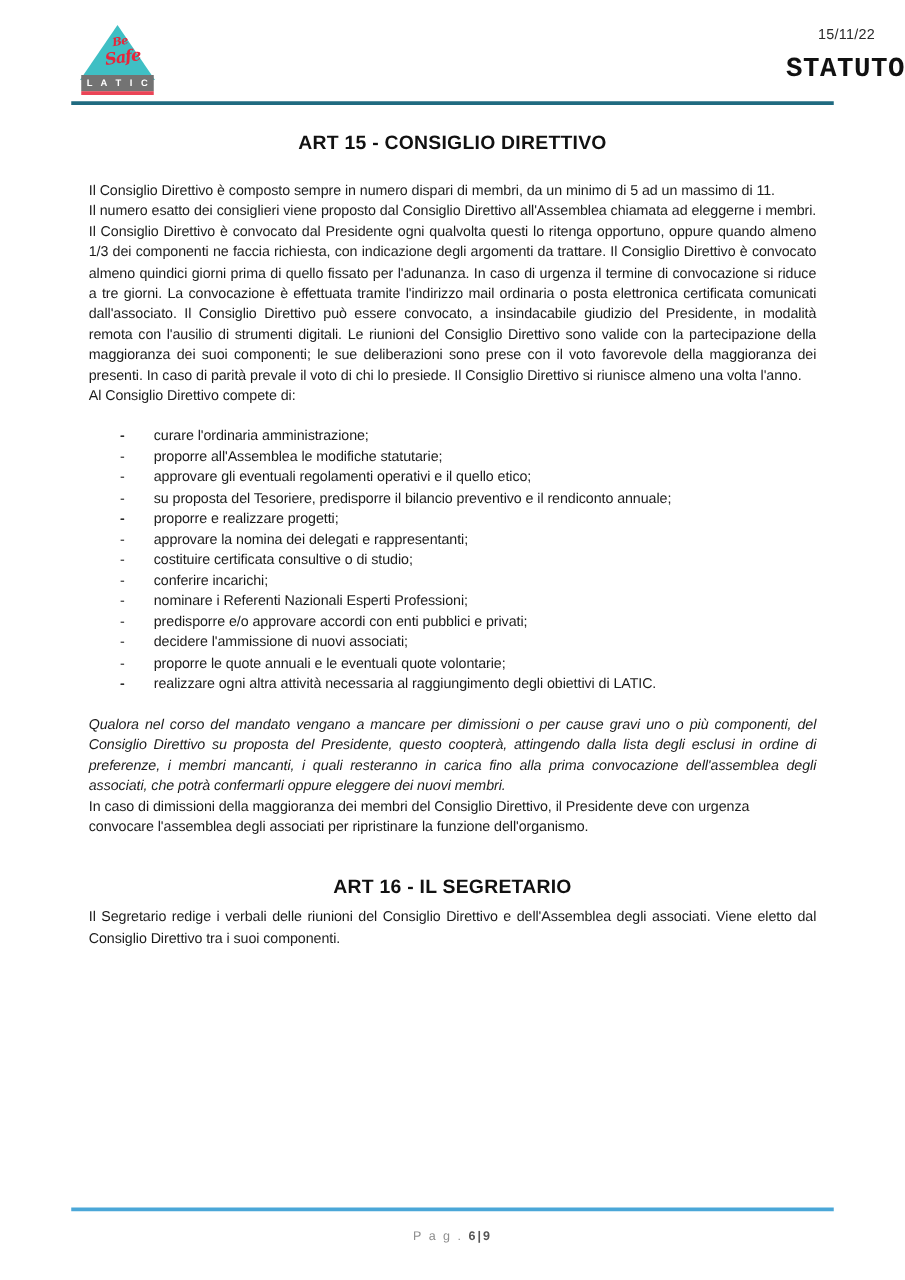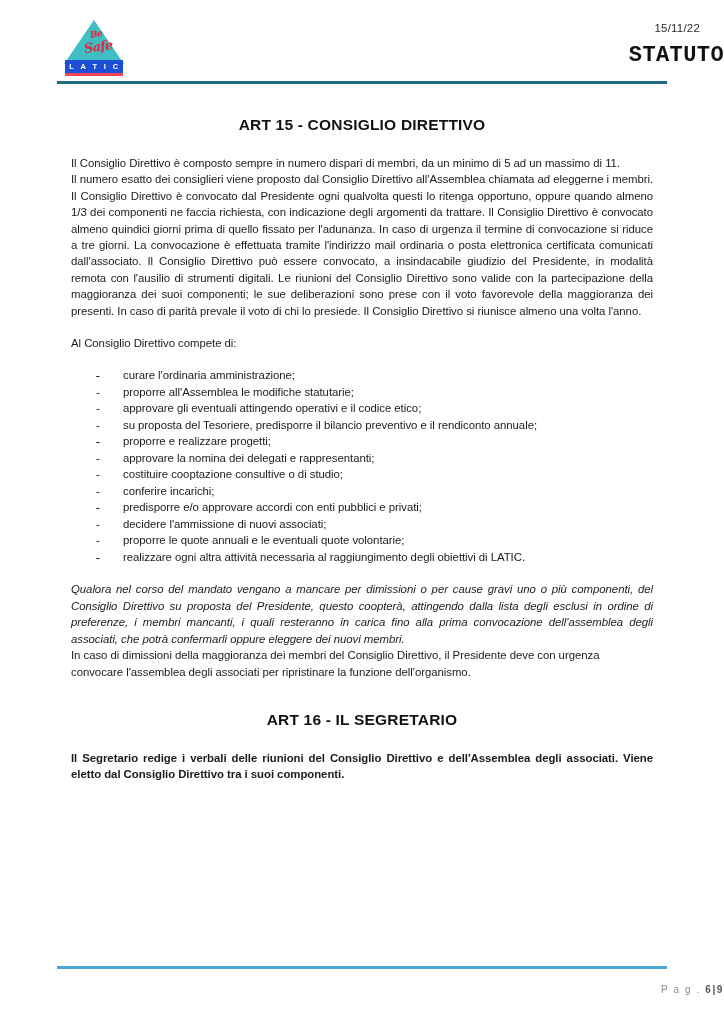--- a/index.html
+++ b/index.html
@@ -67,21 +67,21 @@
     color: #e8253a;
     transform: rotate(-8deg);
     letter-spacing: -0.8px;
   }
   .logo-banner {
     position: absolute;
     left: 2px;
     top: 41px;
     width: 58px;
     height: 13px;
-    background: #1d4ed8;
+    background: #737373;
     display: flex;
     align-items: center;
     justify-content: center;
   }
   .logo-banner-text {
     font-family: "Liberation Sans", sans-serif;
     font-weight: bold;
     font-size: 7.5px;
     color: #ffffff;
     letter-spacing: 2.4px;
@@ -137,37 +137,37 @@
 
   .art-heading {
     text-align: center;
     font-family: "Liberation Sans", sans-serif;
     font-weight: bold;
     font-size: 15.5px;
     letter-spacing: 0.2px;
     color: #111;
     margin: 0;
   }
-  .art-heading.h15 { margin-top: 26px; }
+  .art-heading.h15 { margin-top: 16px; }
   .art-heading.h16 { margin-top: 31px; }
   .art-heading.h17 { margin-top: 37px; }
 
   .para {
     font-family: "Liberation Sans", sans-serif;
     font-size: 11.4px;
     line-height: 16.4px;
     text-align: justify;
     color: #1b1b1b;
     margin: 0;
     letter-spacing: -0.05px;
   }
   .para.p-first   { margin-top: 21px; }
-  .para.p-intro   { margin-top: 16px; }
+  .para.p-intro   { }
   .para.p-after   { margin-top: 16px; font-style: italic; }
-  .para.p-seg     { margin-top: 21px; font-weight: bold; }
+  .para.p-seg     { margin-top: 7px; }
   .para.p-tes     { margin-top: 46px; }
   .para.nj { text-align: left; }
 
   .bullets {
     margin: 16px 0 0 0;
     padding: 0;
     list-style: none;
   }
   .bullets li {
     position: relative;
@@ -192,21 +192,21 @@
     right: 57px;
     top: 966px;
     height: 3px;
     background: #4ba7d8;
   }
   .footer-text {
     position: absolute;
     left: 0;
     right: 0;
     top: 984px;
-    text-align: right;
+    text-align: center;
     font-family: "Liberation Sans", sans-serif;
     font-size: 10px;
     color: #8d8d8d;
     letter-spacing: 1.6px;
   }
   .footer-text .pg {
     color: #555;
     font-weight: bold;
   }
 </style>
@@ -240,28 +240,28 @@
 
     <p class="para p-first nj">Il Consiglio Direttivo è composto sempre in numero dispari di membri, da un minimo di 5 ad un massimo di 11.</p>
     <p class="para">Il numero esatto dei consiglieri viene proposto dal Consiglio Direttivo all'Assemblea chiamata ad eleggerne i membri. Il Consiglio Direttivo è convocato dal Presidente ogni qualvolta questi lo ritenga opportuno, oppure quando almeno 1/3 dei componenti ne faccia richiesta, con indicazione degli argomenti da trattare. Il Consiglio Direttivo è convocato almeno quindici giorni prima di quello fissato per l'adunanza. In caso di urgenza il termine di convocazione si riduce a tre giorni. La convocazione è effettuata tramite l'indirizzo mail ordinaria o posta elettronica certificata comunicati dall'associato. Il Consiglio Direttivo può essere convocato, a insindacabile giudizio del Presidente, in modalità remota con l'ausilio di strumenti digitali. Le riunioni del Consiglio Direttivo sono valide con la partecipazione della maggioranza dei suoi componenti; le sue deliberazioni sono prese con il voto favorevole della maggioranza dei presenti. In caso di parità prevale il voto di chi lo presiede.  Il Consiglio Direttivo si riunisce almeno una volta l'anno.</p>
 
     <p class="para p-intro nj">Al Consiglio Direttivo compete di:</p>
 
     <ul class="bullets">
       <li><span class="dash">-</span></li>
       <li><span class="dash">-</span><span>curare l'ordinaria amministrazione;</span></li>
       <li><span class="dash">-</span><span>proporre all'Assemblea le modifiche statutarie;</span></li>
-      <li><span class="dash">-</span><span>approvare gli eventuali attingendo operativi e il codice etico;</span></li>
+      <li><span class="dash">-</span><span>approvare gli eventuali regolamenti operativi e il quello etico;</span></li>
       <li><span class="dash">-</span><span>su proposta del Tesoriere, predisporre il bilancio preventivo e il rendiconto annuale;</span></li>
       <li><span class="dash">-</span></li>
       <li><span class="dash">-</span><span>proporre e realizzare progetti;</span></li>
       <li><span class="dash">-</span><span>approvare la nomina dei delegati e rappresentanti;</span></li>
-      <li><span class="dash">-</span><span>costituire cooptazione consultive o di studio;</span></li>
+      <li><span class="dash">-</span><span>costituire certificata consultive o di studio;</span></li>
       <li><span class="dash">-</span><span>conferire incarichi;</span></li>
-      <li><span class="dash">-</span></li>
+      <li><span class="dash">-</span><span>nominare i Referenti Nazionali Esperti Professioni;</span></li>
       <li><span class="dash">-</span><span>predisporre e/o approvare accordi con enti pubblici e privati;</span></li>
       <li><span class="dash">-</span><span>decidere l'ammissione di nuovi associati;</span></li>
       <li><span class="dash">-</span><span>proporre le quote annuali e le eventuali quote volontarie;</span></li>
       <li><span class="dash">-</span></li>
       <li><span class="dash">-</span><span>realizzare ogni altra attività necessaria al raggiungimento degli obiettivi di LATIC.</span></li>
     </ul>
 
     <p class="para p-after">Qualora nel corso del mandato vengano a mancare per dimissioni o per cause gravi uno o più componenti,  del Consiglio Direttivo su proposta del Presidente, questo coopterà, attingendo dalla lista degli esclusi in ordine di preferenze, i membri mancanti, i quali resteranno in carica fino alla prima convocazione dell'assemblea degli associati, che potrà confermarli oppure eleggere dei nuovi membri.</p>
     <p class="para nj">In caso di dimissioni della maggioranza dei membri del Consiglio Direttivo, il Presidente deve con urgenza convocare l'assemblea degli associati per ripristinare la funzione dell'organismo.</p>
 

